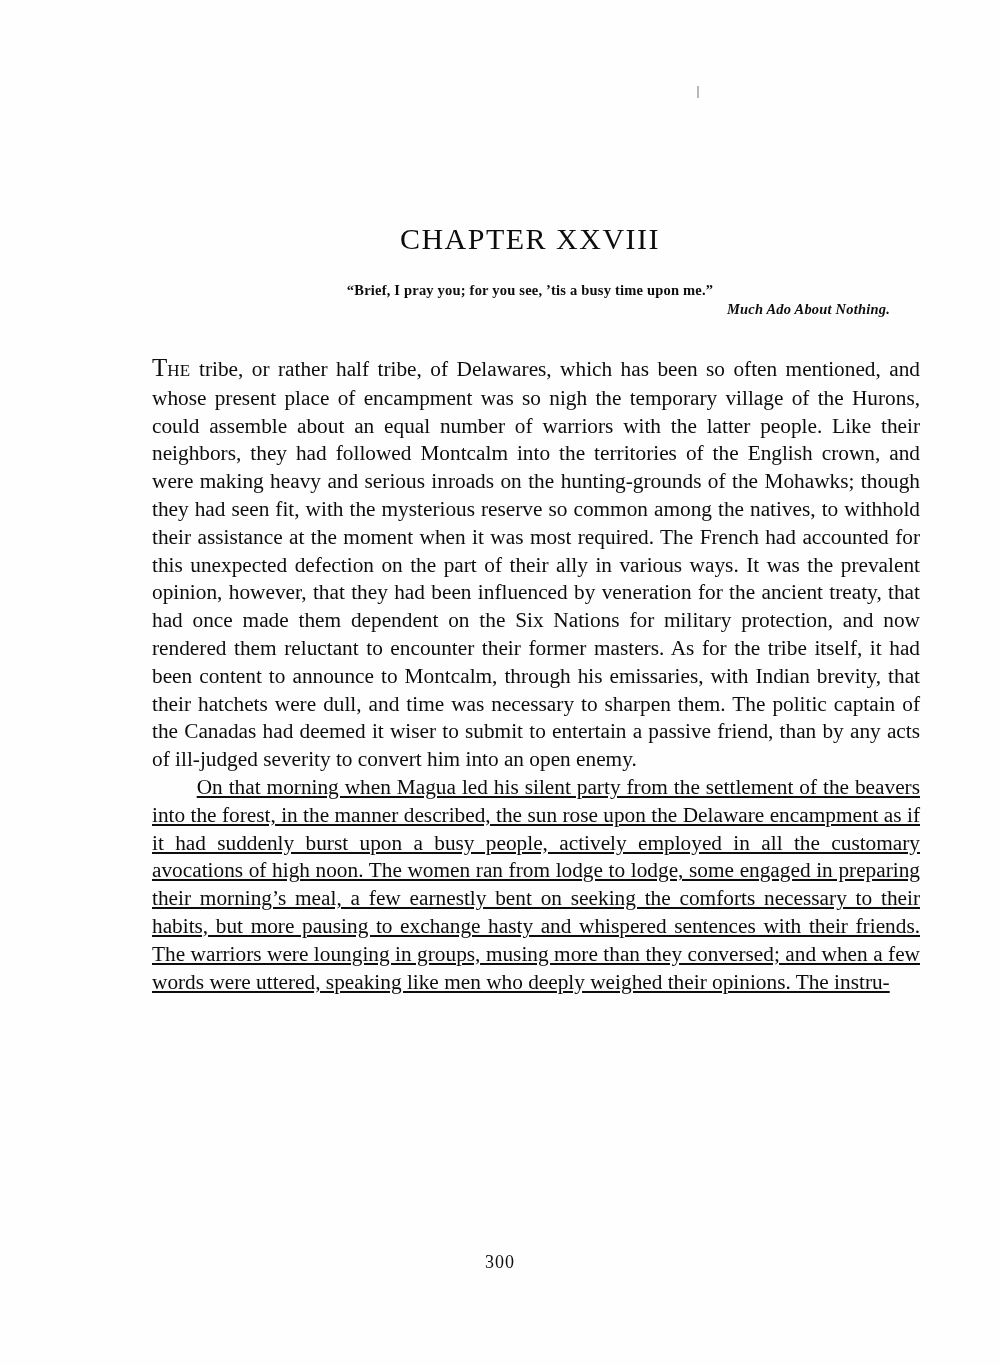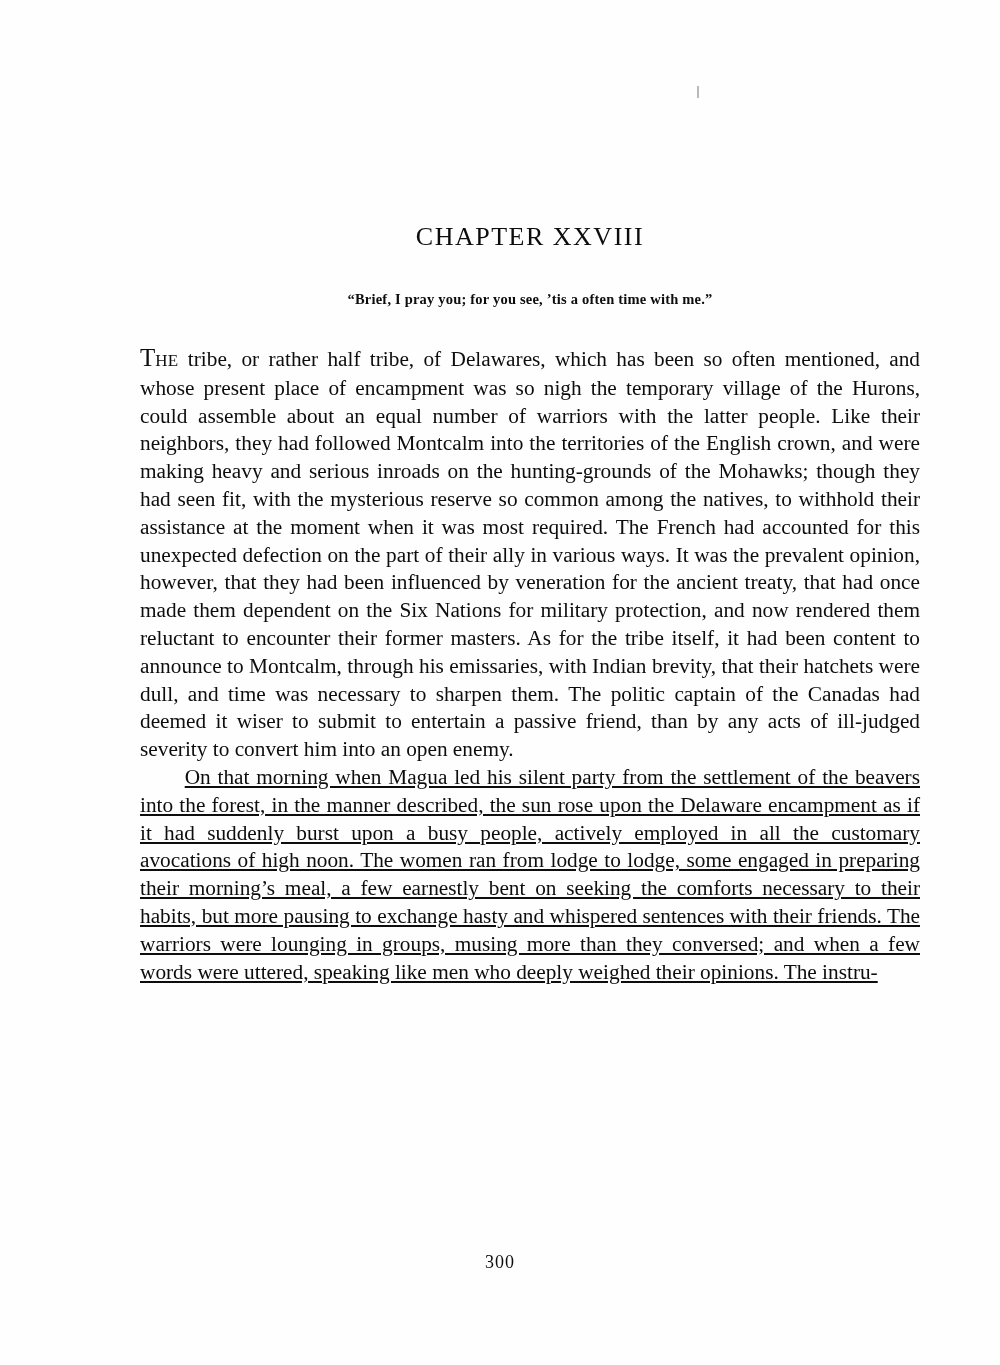--- a/index.html
+++ b/index.html
@@ -24,24 +24,24 @@
     background: #fefefe;
   }
   .content {
     position: absolute;
     left: 140px;
     top: 222px;
     width: 780px;
   }
   .chapter-title {
     text-align: center;
-    font-size: 26px;
+    font-size: 30px;
     letter-spacing: 1.5px;
     font-weight: normal;
-    margin: 0 0 39px 0;
+    margin: 0 0 26px 0;
     font-family: "Liberation Serif", serif;
   }
   .epigraph {
     text-align: center;
     font-size: 14.5px;
     margin: 0 0 2px 0;
     letter-spacing: 0.2px;
     font-weight: bold;
   }
   .epigraph-source {
@@ -53,20 +53,21 @@
     letter-spacing: 0.2px;
   }
   .body-text {
     margin-top: 36px;
     font-size: 21.3px;
     line-height: 27.8px;
     text-align: justify;
     text-justify: inter-word;
     -webkit-hyphens: none;
     hyphens: none;
+    margin-left: 12px;
   }
   .body-text p {
     margin: 0;
   }
   .body-text p.indent {
     text-indent: 2.1em;
     text-decoration: underline;
   }
   .dropcap {
     font-size: 25px;
@@ -97,22 +98,23 @@
 <body>
 
 <div class="page">
 
   <div class="scan-mark"></div>
 
   <div class="content">
 
     <h1 class="chapter-title">CHAPTER XXVIII</h1>
 
-    <div class="epigraph">“Brief, I pray you; for you see, ’tis a often time with me.”</div>
+    <div class="epigraph">“Brief, I pray you; for you see, ’tis a busy time upon me.”</div>
 
+    <div class="epigraph-source">Much Ado About Nothing.</div>
 
     <div class="body-text">
       <p><span class="dropcap">T</span><span class="smallcaps">HE</span><span> tribe, or rather half tribe, of Delawares, which has been so often mentioned, and whose present place of encampment was so nigh the temporary village of the Hurons, could assemble about an equal number of warriors with the latter people.  Like their neighbors, they had followed Montcalm into the territories of the English crown, and were making heavy and serious inroads on the hunting-grounds of the Mohawks; though they had seen fit, with the mysterious reserve so common among the natives, to withhold their assistance at the moment when it was most required.  The French had accounted for this unexpected defection on the part of their ally in various ways.  It was the prevalent opinion, however, that they had been influenced by veneration for the ancient treaty, that had once made them dependent on the Six Nations for military protection, and now rendered them reluctant to encounter their former masters.  As for the tribe itself, it had been content to announce to Montcalm, through his emissaries, with Indian brevity, that their hatchets were dull, and time was necessary to sharpen them.  The politic captain of the Canadas had deemed it wiser to submit to entertain a passive friend, than by any acts of ill-judged severity to convert him into an open enemy.</span></p>
       <p class="indent">On that morning when Magua led his silent party from the settlement of the beavers into the forest, in the manner described, the sun rose upon the Delaware encampment as if it had suddenly burst upon a busy people, actively employed in all the customary avocations of high noon.  The women ran from lodge to lodge, some engaged in preparing their morning’s meal, a few earnestly bent on seeking the comforts necessary to their habits, but more pausing to exchange hasty and whispered sentences with their friends.  The warriors were lounging in groups, musing more than they conversed; and when a few words were uttered, speaking like men who deeply weighed their opinions.  The instru-</p>
     </div>
 
   </div>
 
   <div class="page-number">300</div>
 

